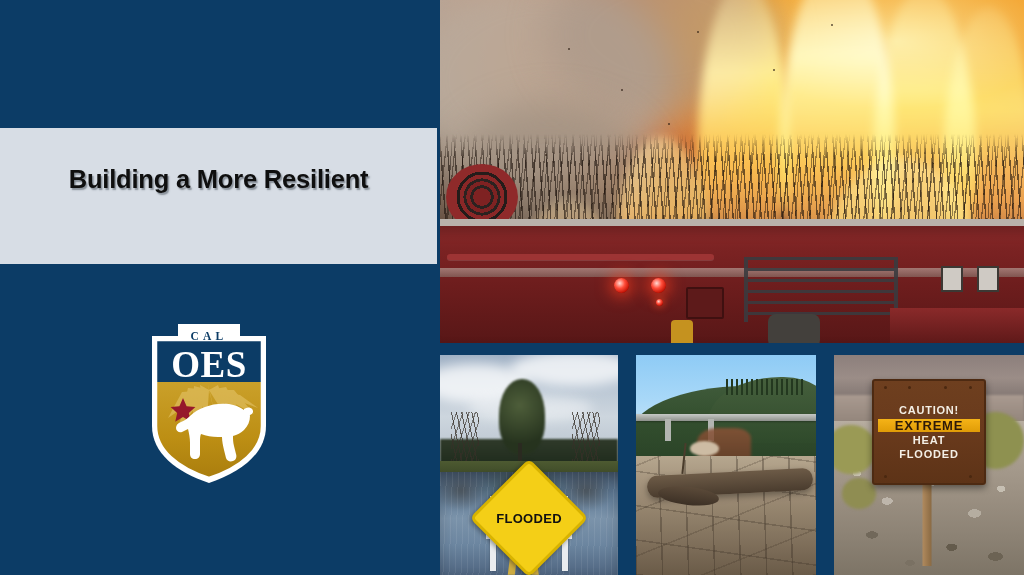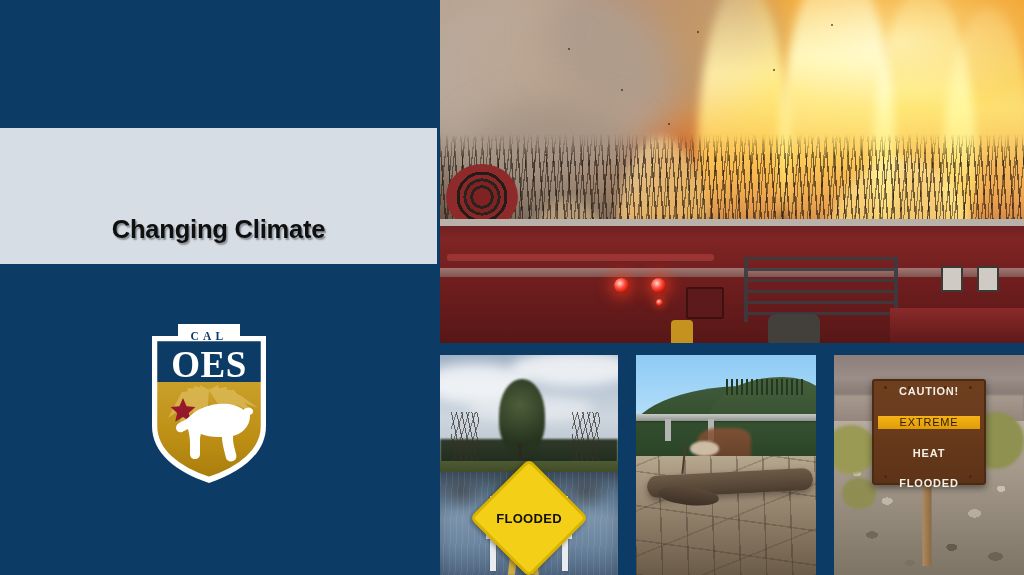--- a/index.html
+++ b/index.html
@@ -151,23 +151,23 @@
       radial-gradient(8px 5px at 40% 92%, #7a7163 0 60%, rgba(0,0,0,0) 61%),
       radial-gradient(12px 7px at 85% 88%, #6a6152 0 60%, rgba(0,0,0,0) 61%);}
   .ht-bush{position:absolute;border-radius:50%;filter:blur(1.6px);}
   .ht-bush.g1{left:-4%;top:32%;width:26%;height:22%;background:#9a9a55;}
   .ht-bush.g2{left:70%;top:26%;width:30%;height:26%;background:#8e9150;}
   .ht-bush.g3{left:4%;top:56%;width:18%;height:14%;background:#8f8d52;}
   .ht-post{position:absolute;left:49%;top:50%;width:9px;height:46%;background:linear-gradient(90deg,#b08a5e,#8a6a43);transform:translateX(-50%);}
   .heat-sign{position:absolute;left:50%;top:11%;transform:translateX(-50%);
     width:110px;height:92px;background:linear-gradient(180deg,#6e3f1f 0%,#693a1c 50%,#5d3317 100%);
     border:2px solid #4d2a12;border-radius:3px;box-shadow:0 3px 7px rgba(0,0,0,.45);
-    display:flex;flex-direction:column;align-items:center;gap:19px;padding:5px 0;}
+    display:flex;flex-direction:column;align-items:center;justify-content:center;gap:3px;padding:5px 0;}
   .heat-sign .ln{font-size:11px;font-weight:700;color:#f4efe6;letter-spacing:.8px;line-height:1;font-family:"Liberation Sans",sans-serif;}
-  .heat-sign .hl{width:92%;background:linear-gradient(180deg,#f5b317,#e09c07);color:#2e1a08;font-size:11px;font-weight:400;letter-spacing:.8px;text-align:center;line-height:13px;font-family:"Liberation Sans",sans-serif;}
+  .heat-sign .hl{width:92%;background:linear-gradient(180deg,#f5b317,#e09c07);color:#2e1a08;font-size:13px;font-weight:700;letter-spacing:.8px;text-align:center;line-height:13px;font-family:"Liberation Sans",sans-serif;}
   .bolt{position:absolute;width:3px;height:3px;border-radius:50%;background:#4a2810;}
 
   
   #leftpanel{position:absolute;left:0;top:0;width:440px;height:575px;background:#0c3c66;}
   #banner{position:absolute;left:0;top:128px;width:437px;height:136px;background:#d7dde5;
     display:flex;align-items:center;justify-content:center;}
   #banner h1{margin:0;padding:0 18px;text-align:center;color:#0f0f0f;
     font-family:"Liberation Sans",sans-serif;font-weight:700;font-size:25.5px;line-height:1.3;
     letter-spacing:-.2px;text-shadow:1.5px 1.5px 1.5px rgba(120,128,138,.85);}
 
@@ -280,21 +280,21 @@
       <div class="ln">CAUTION!</div>
       <div class="hl">EXTREME</div>
       <div class="ln">HEAT</div>
       <div class="ln">FLOODED</div>
     </div>
   </div>
 
   <div id="leftpanel">
 
     <div id="banner">
-      <h1><br><br><span>Changing Climate</span></h1>
+      <h1><span>Building a More Resilient</span><br><br></h1>
     </div>
 
     <div id="logo">
       <svg viewBox="0 0 122 162" width="122" height="162">
         <defs>
           <clipPath id="shieldClip">
             <path d="M8 18 H114 V104 C114 128 92 146 61 156 C30 146 8 128 8 104 Z"></path>
           </clipPath>
           <linearGradient id="goldGrad" x1="0" y1="0" x2="0" y2="1">
             <stop offset="0%" stop-color="#caa02a"></stop>

